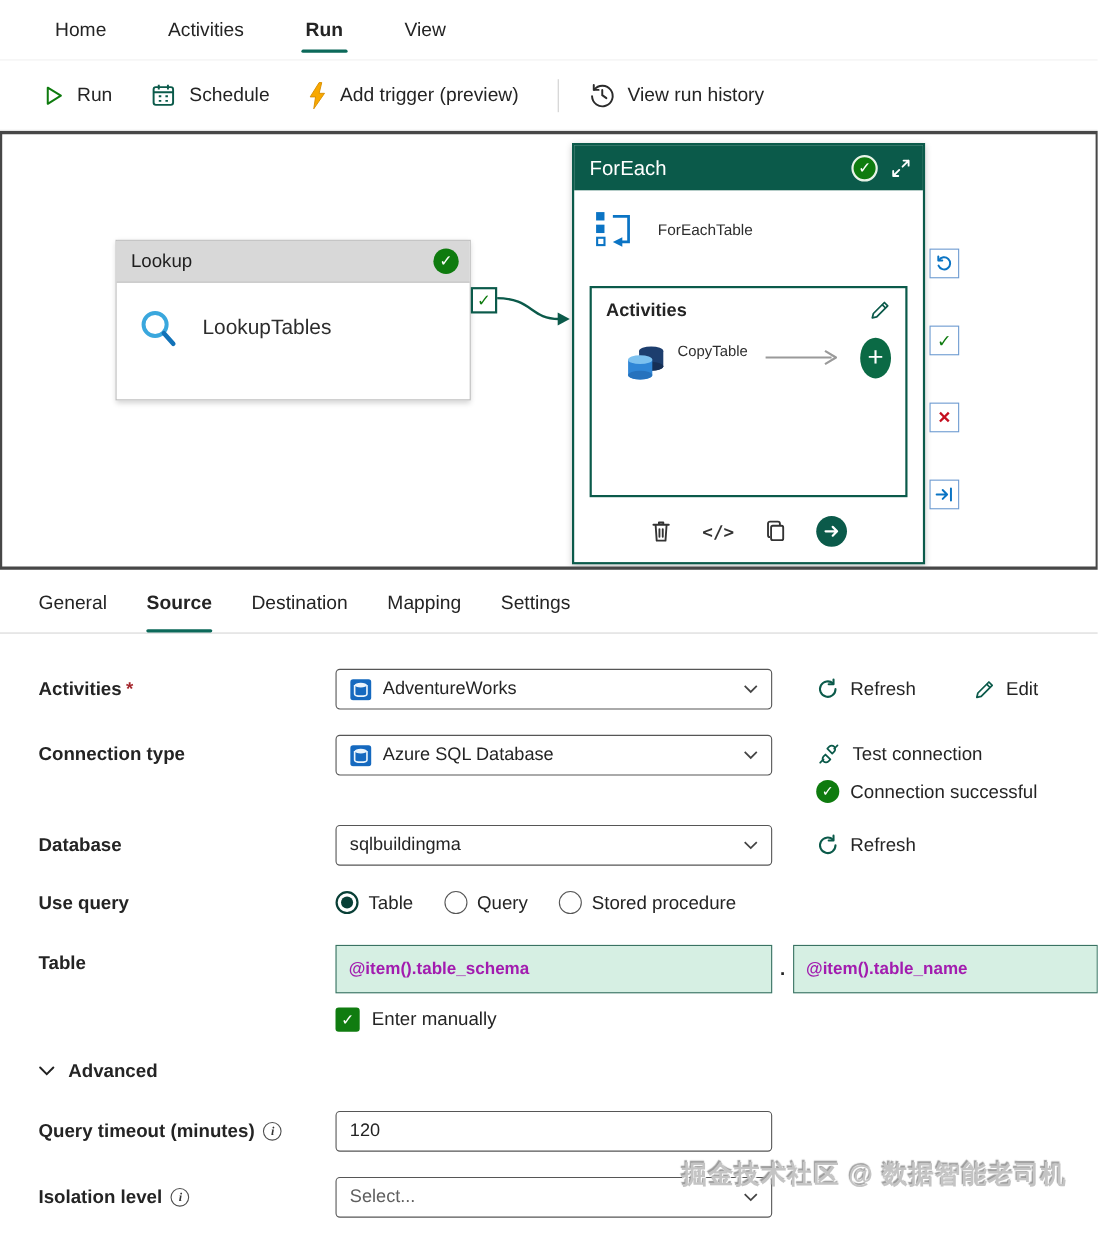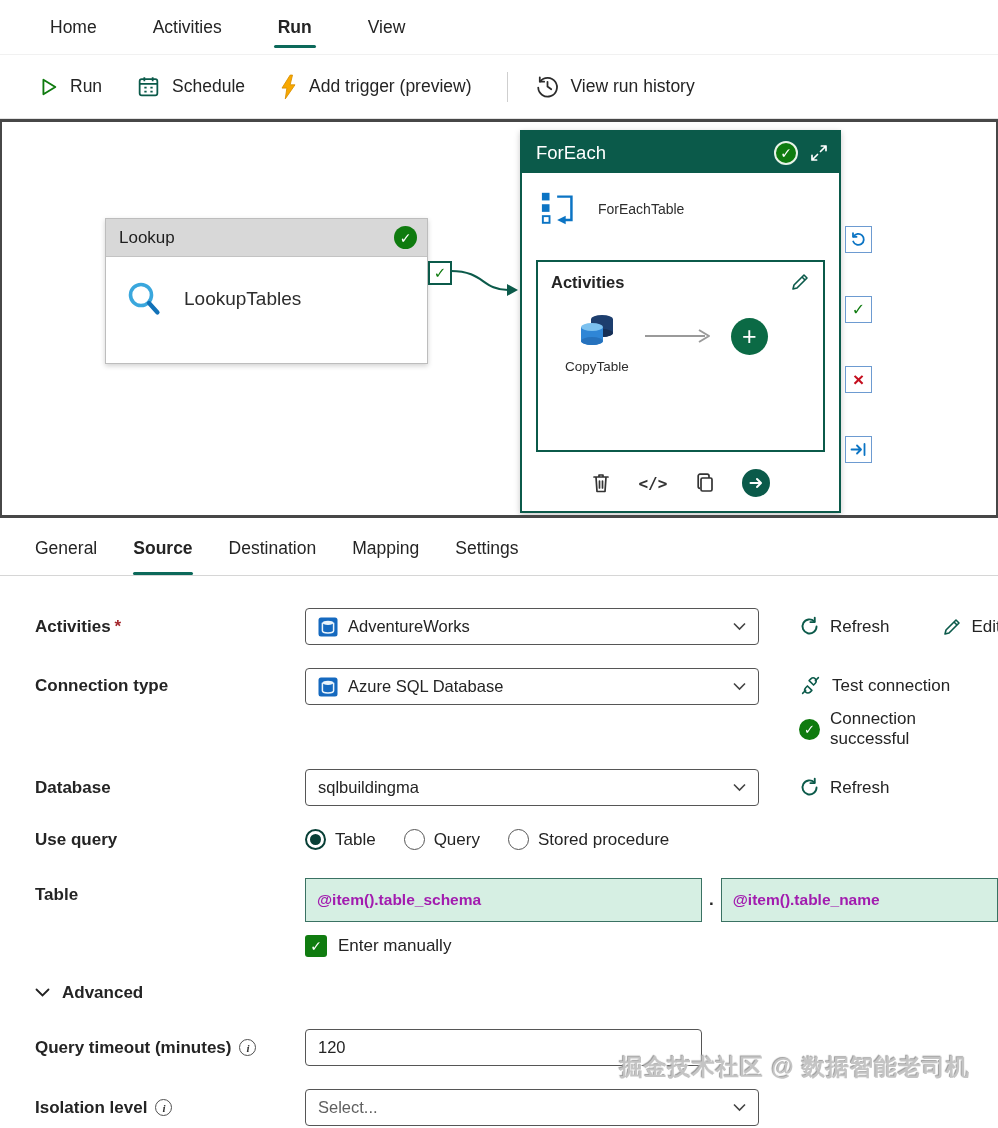--- a/index.html
+++ b/index.html
@@ -41,21 +41,21 @@
   .foreach{position:absolute;left:518px;top:8px;width:321px;height:383px;background:#fff;border:2px solid var(--fe-green);box-shadow:0 2px 6px rgba(0,0,0,.22);}
   .fe-header{height:41px;background:var(--fe-green);color:#fff;display:flex;align-items:center;gap:12px;padding:0 11px 0 14px;font-size:18.5px;}
   .fe-header .hd-label{flex:1;}
   .fe-header .check-badge{border:2px solid #e8f3e8;width:24px;height:24px;}
   .fe-body{display:flex;align-items:center;gap:18px;padding:17px 16px 8px 18px;}
   .fe-name{font-size:14px;color:#2d2d2d;}
   .activities{position:absolute;left:14px;right:14px;top:128px;height:192px;border:2px solid var(--fe-green);padding:10px 13px;background:#fff;}
   .activities-head{display:flex;justify-content:space-between;align-items:center;}
   .activities-title{font-weight:700;font-size:16.5px;}
   .act-content{display:flex;align-items:center;gap:14px;margin-top:20px;padding-left:14px;}
-  .copy-node{display:flex;flex-direction:column;align-items:center;gap:7px;}
+  .copy-node{display:flex;flex-direction:row;gap:7px;}
   .copy-label{font-size:13.5px;color:#2d2d2d;}
   .plus-btn{width:37px;height:37px;border-radius:50%;background:#0b6a45;color:#fff;font-size:25px;line-height:1;display:flex;align-items:center;justify-content:center;cursor:pointer;margin-top:-14px;}
   .fe-footer{position:absolute;left:0;right:0;bottom:6px;height:44px;display:flex;align-items:center;justify-content:space-evenly;padding:0 42px;}
   .fe-footer .ic{cursor:pointer;display:flex;align-items:center;justify-content:center;}
   .code-glyph{font-family:"DejaVu Sans Mono",monospace;font-weight:700;font-size:16px;color:#333;}
   .go-btn{width:28px;height:28px;border-radius:50%;background:var(--fe-green);display:flex;align-items:center;justify-content:center;cursor:pointer;}
   
   .port{position:absolute;left:843px;width:27px;height:27px;background:#fff;border:1px solid #6d9bd1;display:flex;align-items:center;justify-content:center;cursor:pointer;}
   .port .glyph-ok{color:var(--ok-green);font-weight:700;font-size:16px;}
   .port .glyph-err{color:var(--err-red);font-weight:700;font-size:19px;line-height:1;}
@@ -64,21 +64,21 @@
   .tab{position:relative;padding-bottom:15px;cursor:pointer;}
   .tab.active{font-weight:700;}
   .tab.active::after{content:"";position:absolute;left:0;right:0;bottom:0;height:3px;border-radius:2px;background:var(--accent);}
   
   .form{padding:32px 0 0 35px;position:relative;}
   .frow{display:flex;align-items:center;margin-bottom:23px;}
   .frow.top{align-items:flex-start;}
   .flabel{width:270px;flex:none;font-weight:700;font-size:17px;display:flex;align-items:center;}
   .req{color:#a4262c;margin-left:4px;font-weight:700;}
   .info{width:17px;height:17px;border-radius:50%;border:1px solid #4f4f4f;display:flex;align-items:center;justify-content:center;font-size:11px;font-style:italic;font-family:"Liberation Serif",serif;margin-left:8px;flex:none;color:#333;}
-  .dropdown{width:454px;height:37px;border:1px solid #565656;border-radius:4px;background:#fff;display:flex;align-items:center;gap:10px;padding:0 12px;font-size:16.5px;cursor:pointer;flex:none;}
+  .dropdown{width:397px;height:37px;border:1px solid #565656;border-radius:4px;background:#fff;display:flex;align-items:center;gap:10px;padding:0 12px;font-size:16.5px;cursor:pointer;flex:none;}
   .dropdown .val{flex:1;white-space:nowrap;overflow:hidden;}
   .dropdown .val.placeholder{color:#5f5f5f;}
   .text-input{width:397px;height:37px;border:1px solid #565656;border-radius:4px;padding:0 12px;font-size:16.5px;font-family:inherit;color:var(--ink);}
   .action-link{display:flex;align-items:center;gap:10px;font-size:17px;cursor:pointer;white-space:nowrap;}
   .ml{margin-left:40px;}
   .ml2{margin-left:52px;}
   .stack{display:flex;flex-direction:column;gap:13px;margin-left:40px;}
   .success-line{display:flex;align-items:center;gap:10px;font-size:17px;}
   .success-line .check-badge{width:21px;height:21px;font-size:13px;}
   

